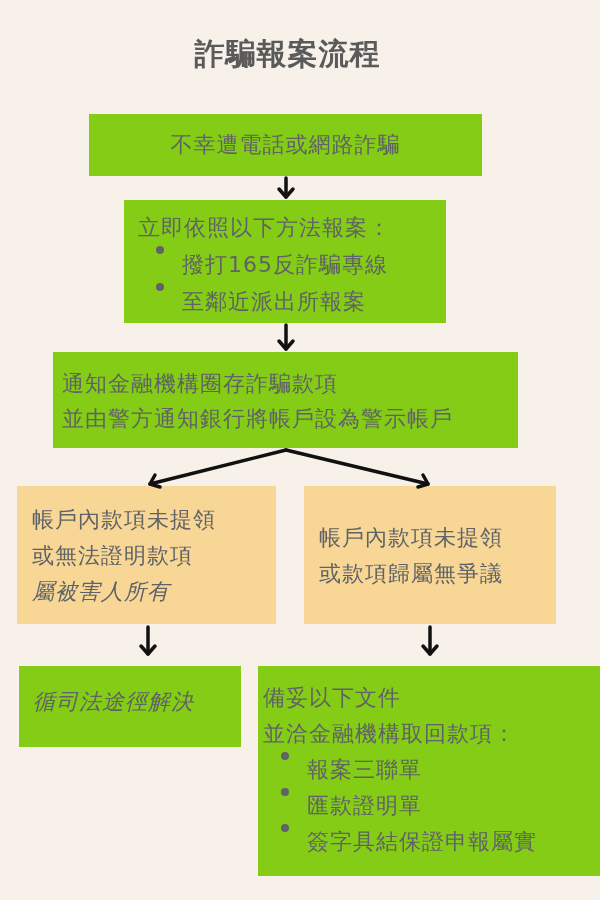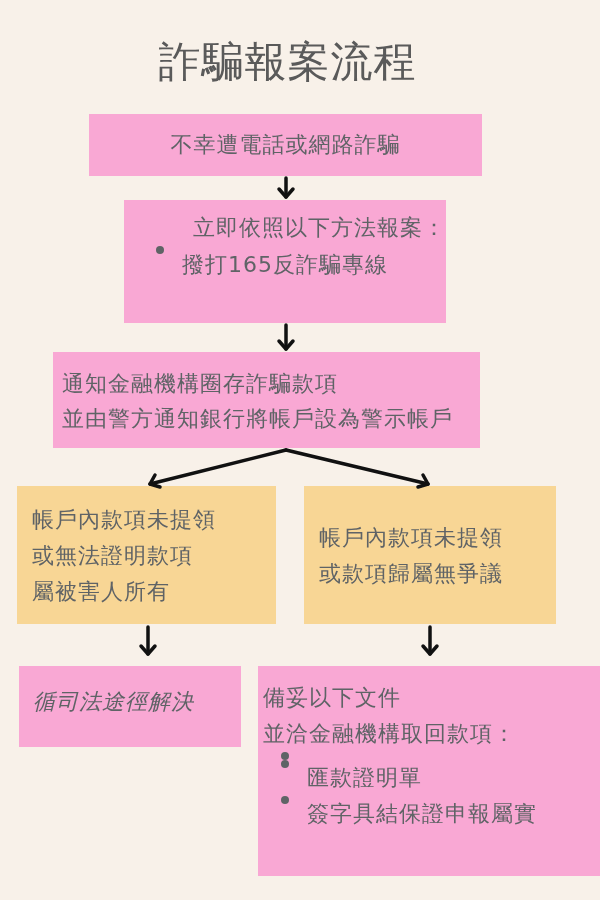--- a/index.html
+++ b/index.html
@@ -4,75 +4,80 @@
 <style>
   html, body { margin: 0; padding: 0; }
   body {
     width: 600px; height: 900px; position: relative; overflow: hidden;
     background: #f8f1e9;
     font-family: "DejaVu Sans", "Liberation Sans", sans-serif;
     color: #5f6366;
   }
   .title {
     position: absolute; left: 0; top: 34px; width: 575px; text-align: center;
-    font-size: 42px; font-weight: normal; color: #5a5a5a; letter-spacing: 1px;
+    font-size: 30px; font-weight: bold; color: #5a5a5a; letter-spacing: 1px;
   }
   .box { position: absolute; box-sizing: border-box; }
-  .blue { background: #f9a8d4; }
+  .blue { background: #84cc16; }
   .orange { background: #f8d695; }
   .line { font-size: 22px; line-height: 32px; white-space: nowrap; letter-spacing: 1px; }
   .bullet-row { display: flex; }
   .dot {
     width: 8px; height: 8px; border-radius: 50%; background: #5f6366;
     display: inline-block; margin-right: 18px; flex: none;
   }
   svg.arrows { position: absolute; left: 0; top: 0; }
 </style>
 </head>
 <body>
 
 <div class="title">詐騙報案流程</div>
 
 <div class="box blue" style="left:89px; top:114px; width:393px; height:62px; display:flex; align-items:center; justify-content:center;">
   <span class="line">不幸遭電話或網路詐騙</span>
 </div>
 
 <div class="box blue" style="left:124px; top:200px; width:322px; height:123px; padding:9px 0 0 14px;">
-  <div class="line" style="line-height:37px;text-align:right;">立即依照以下方法報案：</div>
+  <div class="line" style="line-height:37px;">立即依照以下方法報案：</div>
   <div class="line bullet-row" style="padding-left:18px; line-height:37px;">
     <span class="dot"></span>
     <span>撥打165反詐騙專線</span>
   </div>
+  <div class="line bullet-row" style="padding-left:18px; line-height:37px;">
+    <span class="dot"></span>
+    <span>至鄰近派出所報案</span>
+  </div>
 </div>
 
-<div class="box blue" style="left:53px; top:352px; width:427px; height:96px; padding:14px 0 0 9px;">
+<div class="box blue" style="left:53px; top:352px; width:465px; height:96px; padding:14px 0 0 9px;">
   <div class="line" style="line-height:35px;">通知金融機構圈存詐騙款項</div>
   <div class="line" style="line-height:35px;">並由警方通知銀行將帳戶設為警示帳戶</div>
 </div>
 
 <div class="box orange" style="left:17px; top:486px; width:259px; height:138px; padding:16px 0 0 15px;">
   <div class="line" style="line-height:36px;">帳戶內款項未提領</div>
   <div class="line" style="line-height:36px;">或無法證明款項</div>
-  <div class="line" style="line-height:36px;">屬被害人所有</div>
+  <div class="line" style="line-height:36px;font-style:italic;">屬被害人所有</div>
 </div>
 
 <div class="box orange" style="left:304px; top:486px; width:252px; height:138px; padding:34px 0 0 15px;">
   <div class="line" style="line-height:36px;">帳戶內款項未提領</div>
   <div class="line" style="line-height:36px;">或款項歸屬無爭議</div>
 </div>
 
 <div class="box blue" style="left:19px; top:666px; width:222px; height:81px; padding:20px 0 0 14px;font-style:italic;">
   <div class="line">循司法途徑解決</div>
 </div>
 
 <div class="box blue" style="left:258px; top:666px; width:364px; height:210px; padding:14px 8px 0 5px;">
   <div class="line" style="line-height:36px;">備妥以下文件</div>
   <div class="line" style="line-height:36px;">並洽金融機構取回款項：</div>
   <div class="line bullet-row" style="padding-left:18px; line-height:36px;">
     <span class="dot"></span>
+    <span>報案三聯單</span>
   </div>
   <div class="line bullet-row" style="padding-left:18px; line-height:36px;">
     <span class="dot"></span>
     <span>匯款證明單</span>
   </div>
   <div class="line bullet-row" style="padding-left:18px; line-height:36px;">
     <span class="dot"></span>
     <span>簽字具結保證申報屬實</span>
   </div>
 </div>

